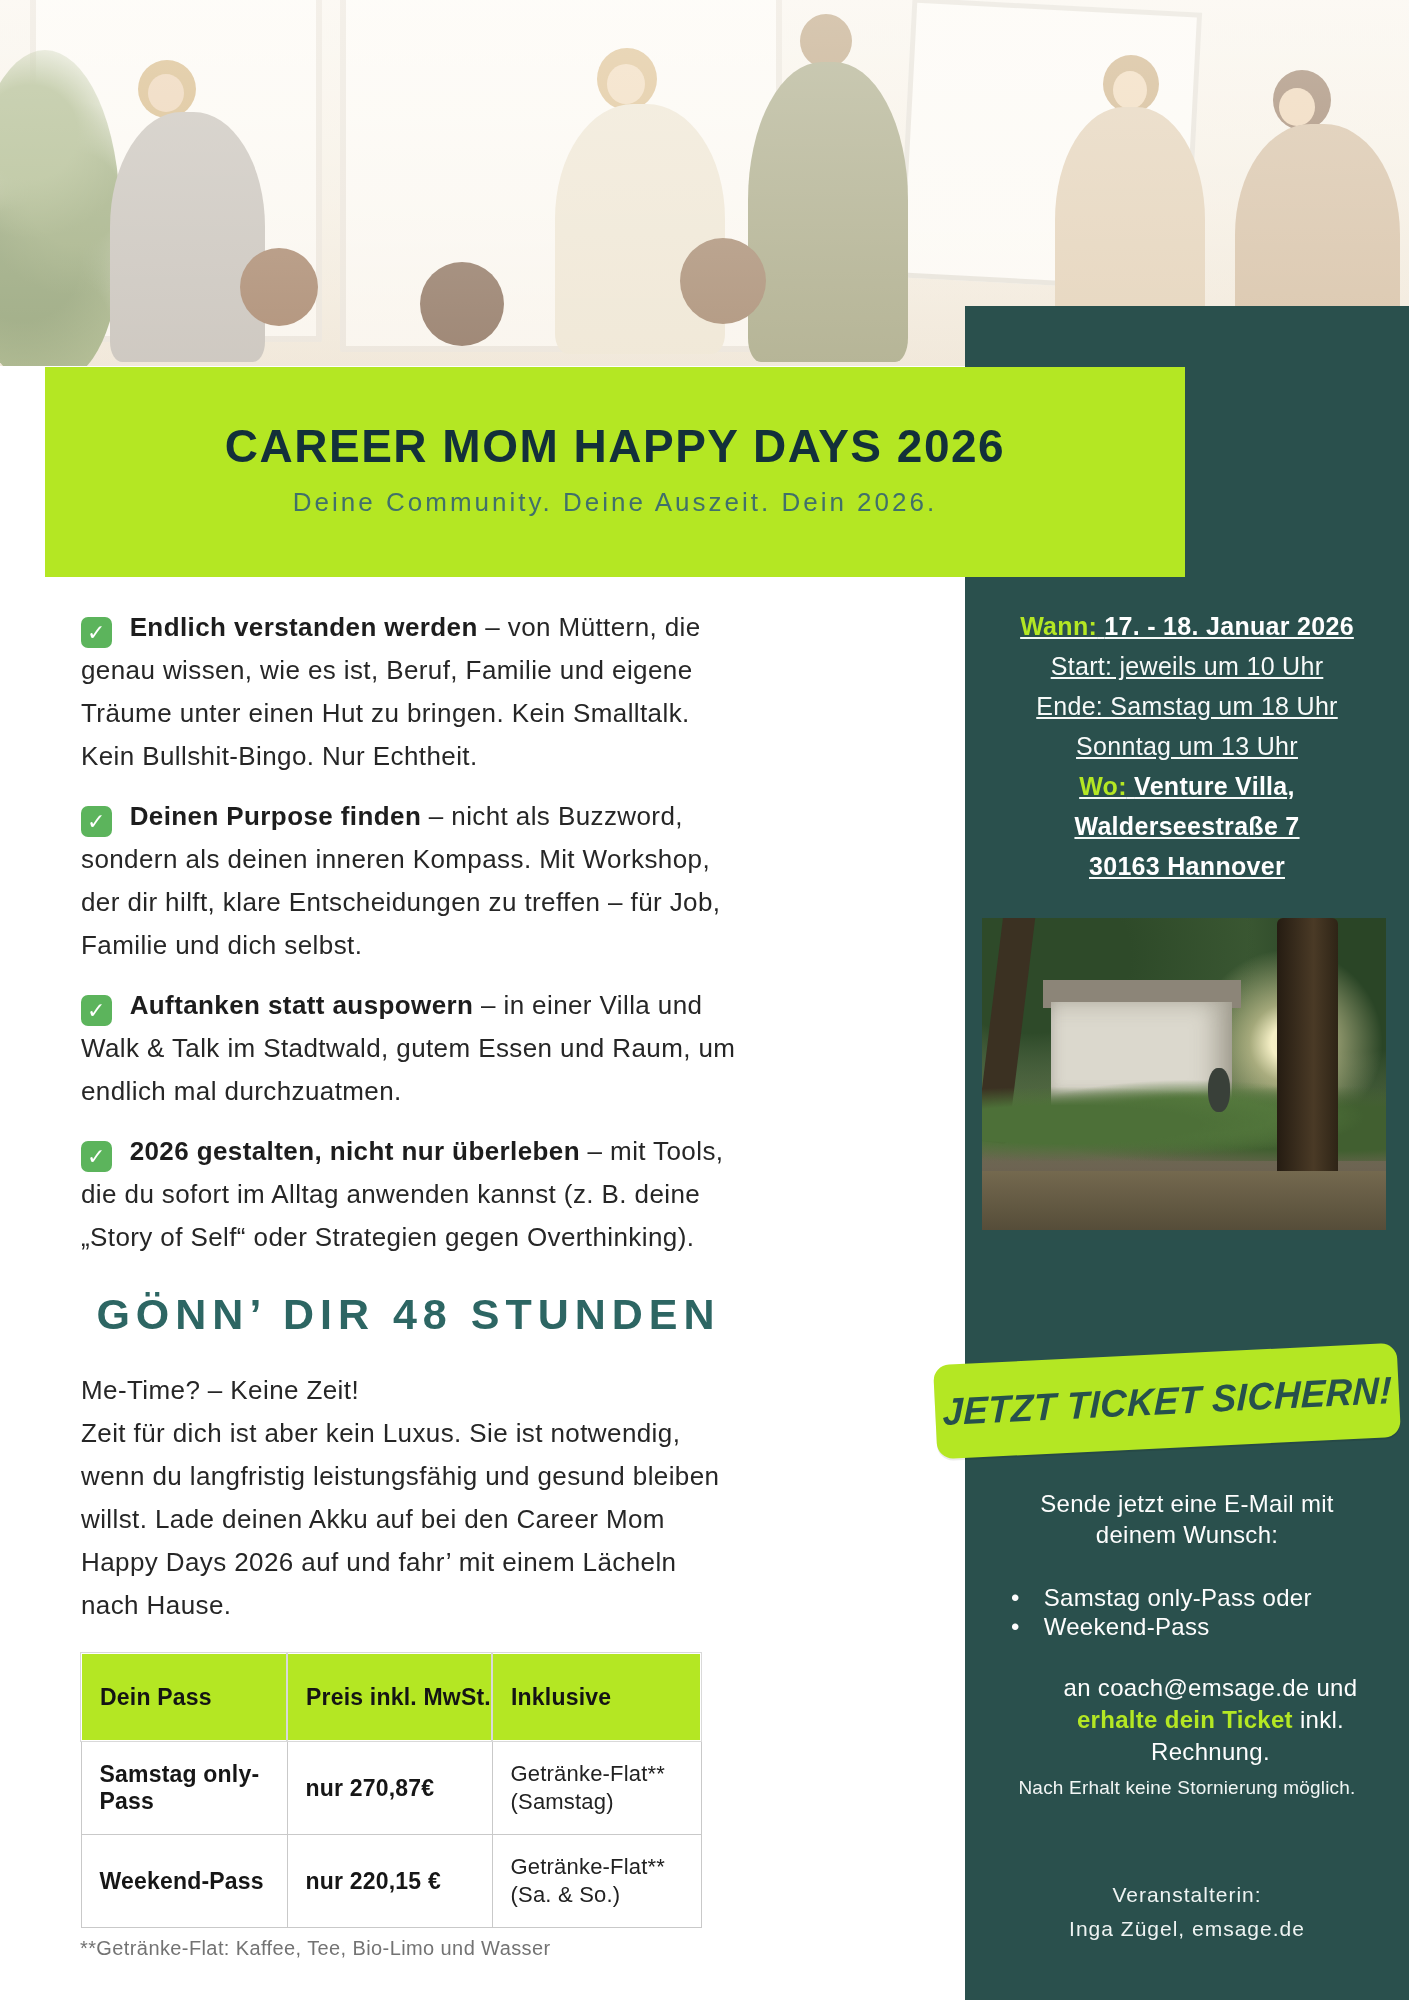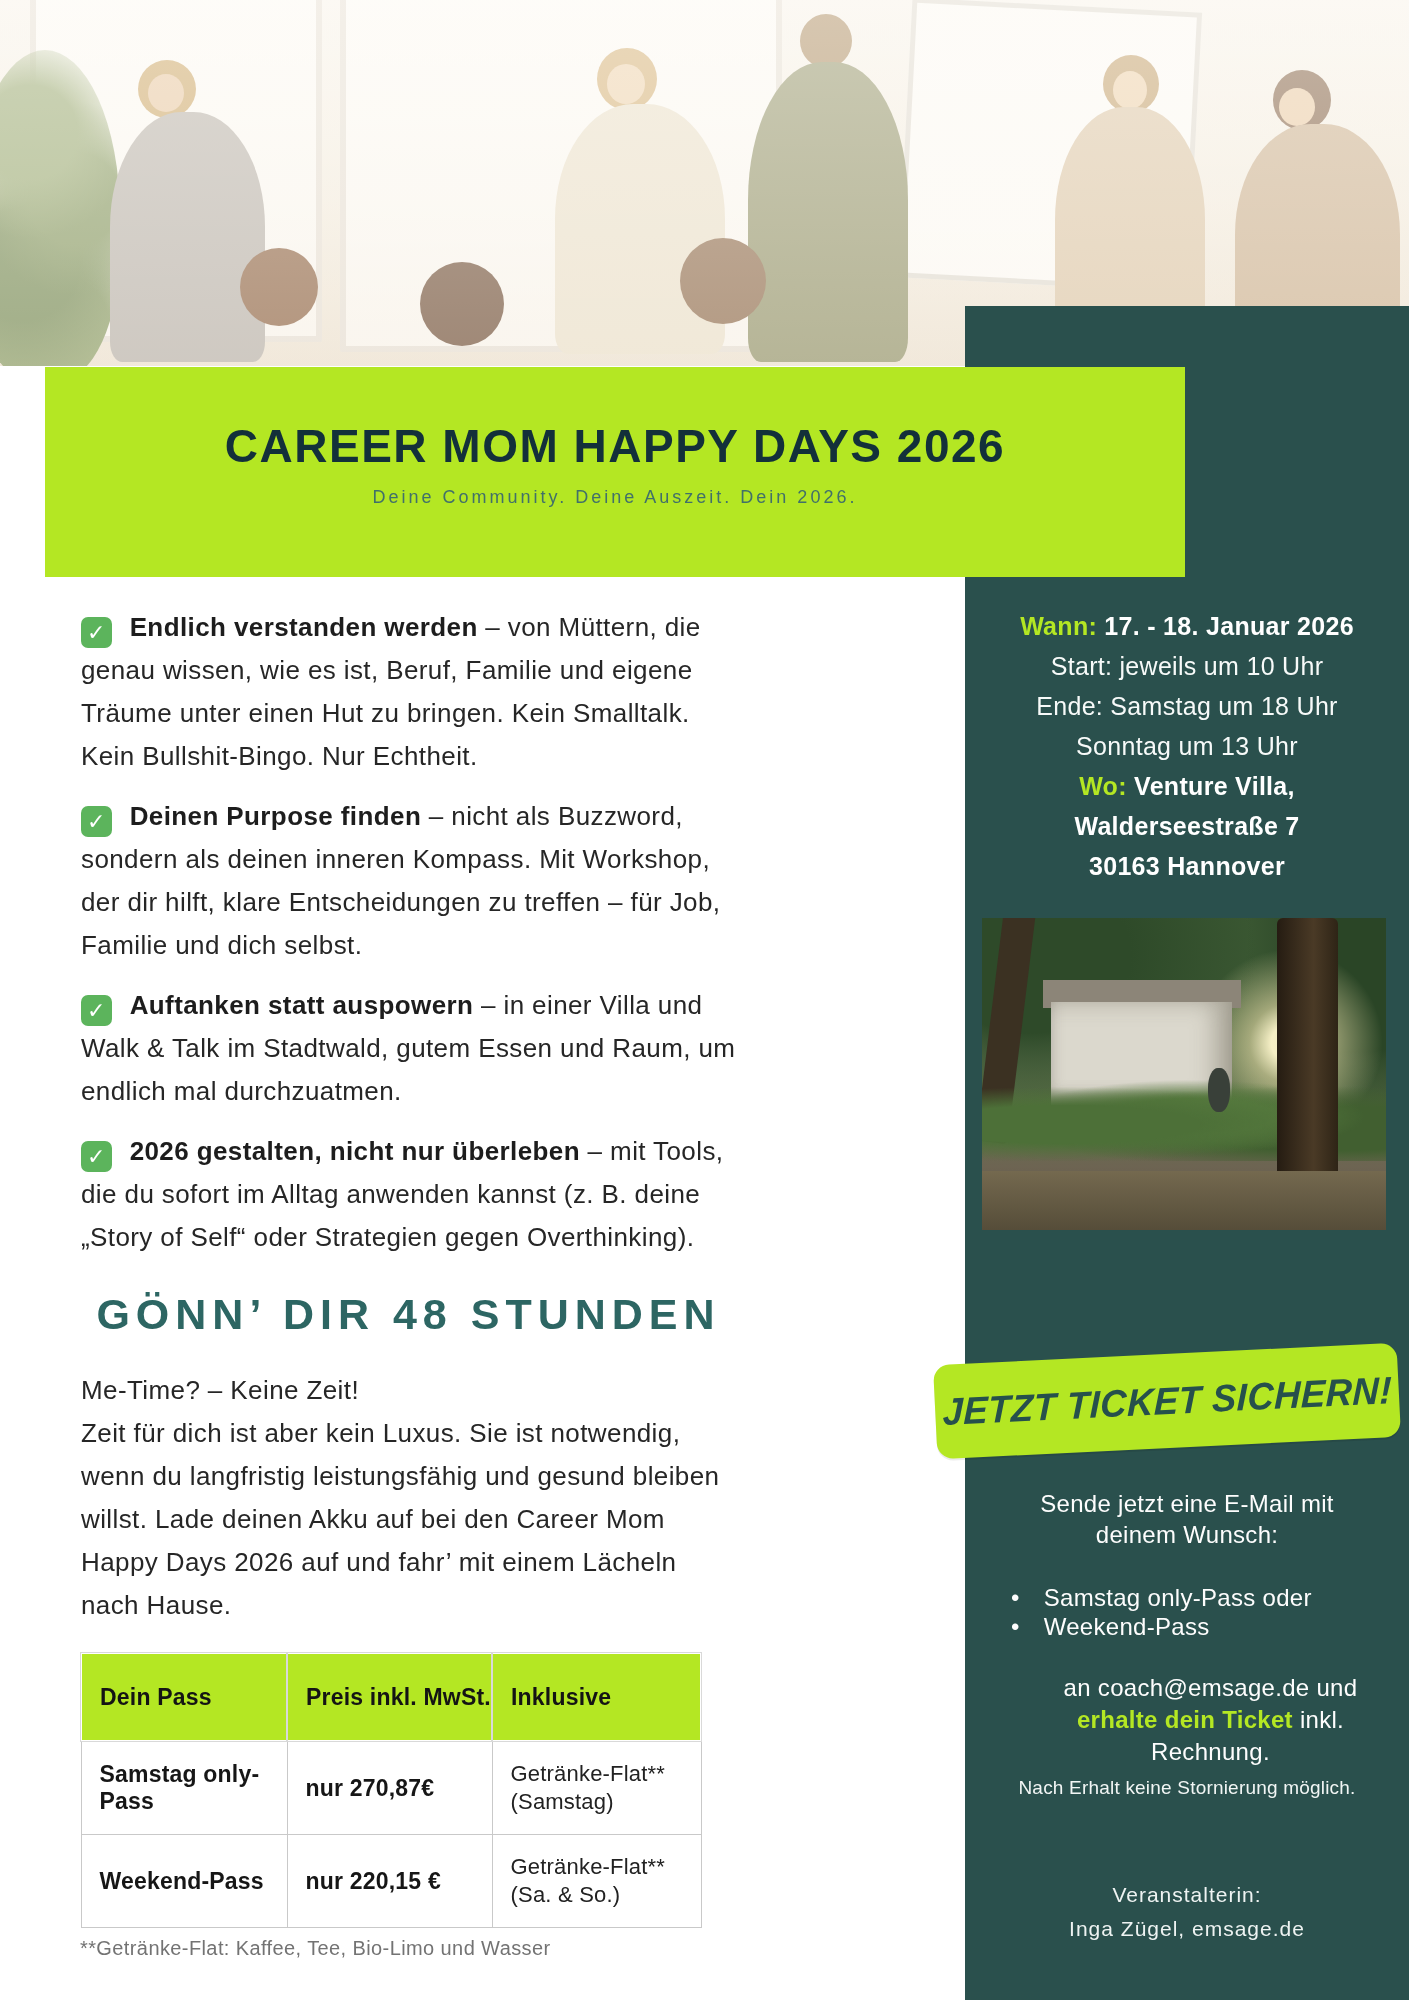--- a/index.html
+++ b/index.html
@@ -23,21 +23,21 @@
                radial-gradient(circle at 35% 65%,#6f854e 0 24%,transparent 50%),
                radial-gradient(circle at 55% 85%,#8a9c63 0 20%,transparent 44%);}
   .person{position:absolute;}
   .p-hair{position:absolute;border-radius:50%;}
   .p-skin{position:absolute;border-radius:50%;}
   .p-body{position:absolute;border-radius:46% 46% 8% 8%;}
   .hero .wash{position:absolute;inset:0;background:linear-gradient(180deg,rgba(255,253,248,.55),rgba(255,250,242,.35));}
 
   
   .sidebar{position:absolute;left:965px;top:306px;width:444px;height:1694px;background:#2a504d;z-index:2;color:#ffffff;}
-  .event-info{position:absolute;top:300px;left:0;width:100%;text-align:center;font-size:25px;line-height:40px;color:#f7faf9;letter-spacing:.3px;}
+  .event-info{position:absolute;top:300px;left:0;width:100%;text-align:center;font-size:25px;line-height:40px;color:#f7faf9;letter-spacing:.3px;text-decoration:underline;}
   .event-info .b{font-weight:700;color:#ffffff;}
   .lime-text{color:#b4e723;font-weight:700;}
   .villa{position:absolute;left:17px;top:612px;width:404px;height:312px;overflow:hidden;
     background:
       radial-gradient(circle at 76% 40%, rgba(255,247,205,.95) 0 5%, rgba(255,240,185,.55) 11%, rgba(255,240,185,0) 26%),
       radial-gradient(ellipse at 12% 12%, #2e4a29 0 20%, rgba(46,74,41,0) 45%),
       radial-gradient(ellipse at 50% 6%, #3a5732 0 22%, rgba(58,87,50,0) 48%),
       radial-gradient(ellipse at 92% 10%, #2a4526 0 26%, rgba(42,69,38,0) 52%),
       linear-gradient(180deg,#9cab8c 0%,#83936f 34%,#64774e 56%,#6d6452 80%,#584f3e 100%);}
   .v-house{position:absolute;left:17%;top:27%;width:45%;height:33%;background:#dbd8cd;
@@ -60,21 +60,21 @@
   .email-intro{padding:0 48px;}
   .pass-options{list-style:none;margin:33px 0 0 0;padding:0 0 0 46px;text-align:left;line-height:29px;}
   .pass-options li{display:flex;gap:24px;}
   .closing{margin-top:31px;line-height:32px;padding-left:47px;}
   .cancel-note{margin-top:4px;font-size:19px;letter-spacing:.2px;color:#f2f6f5;}
   .organizer{position:absolute;top:1572px;left:0;width:100%;text-align:center;font-size:21px;line-height:34px;letter-spacing:1px;color:#eef3f2;}
 
   
   .banner{position:absolute;left:45px;top:347px;width:1140px;height:210px;background:#b4e723;z-index:3;text-align:center;margin-top:20px;}
   .banner .title{margin-top:54px;font-size:46px;line-height:50px;font-weight:700;letter-spacing:1.5px;color:#13303a;}
-  .banner .subtitle{margin-top:16px;font-size:18px;letter-spacing:3px;color:#41706a;}
+  .banner .subtitle{margin-top:16px;font-size:26px;letter-spacing:3px;color:#41706a;}
 
   
   .content{position:absolute;left:81px;top:592px;width:655px;z-index:3;color:#262626;margin-top:14px;}
   .benefit{margin:0 0 17px 0;font-size:26px;line-height:43px;letter-spacing:.4px;}
   .benefit b{font-weight:700;color:#1d1d1d;}
   .check{display:inline-flex;align-items:center;justify-content:center;width:31px;height:31px;border-radius:7px;
     background:#5cb45c;color:#ffffff;font-size:22px;font-weight:700;vertical-align:-4px;margin-right:10px;}
   .section-heading{margin:31px 0 0 0;text-align:center;font-size:43px;font-weight:700;letter-spacing:6px;color:#2d6663;}
   .metime{margin:30px 0 0 0;font-size:26px;line-height:43px;letter-spacing:.4px;}
 

